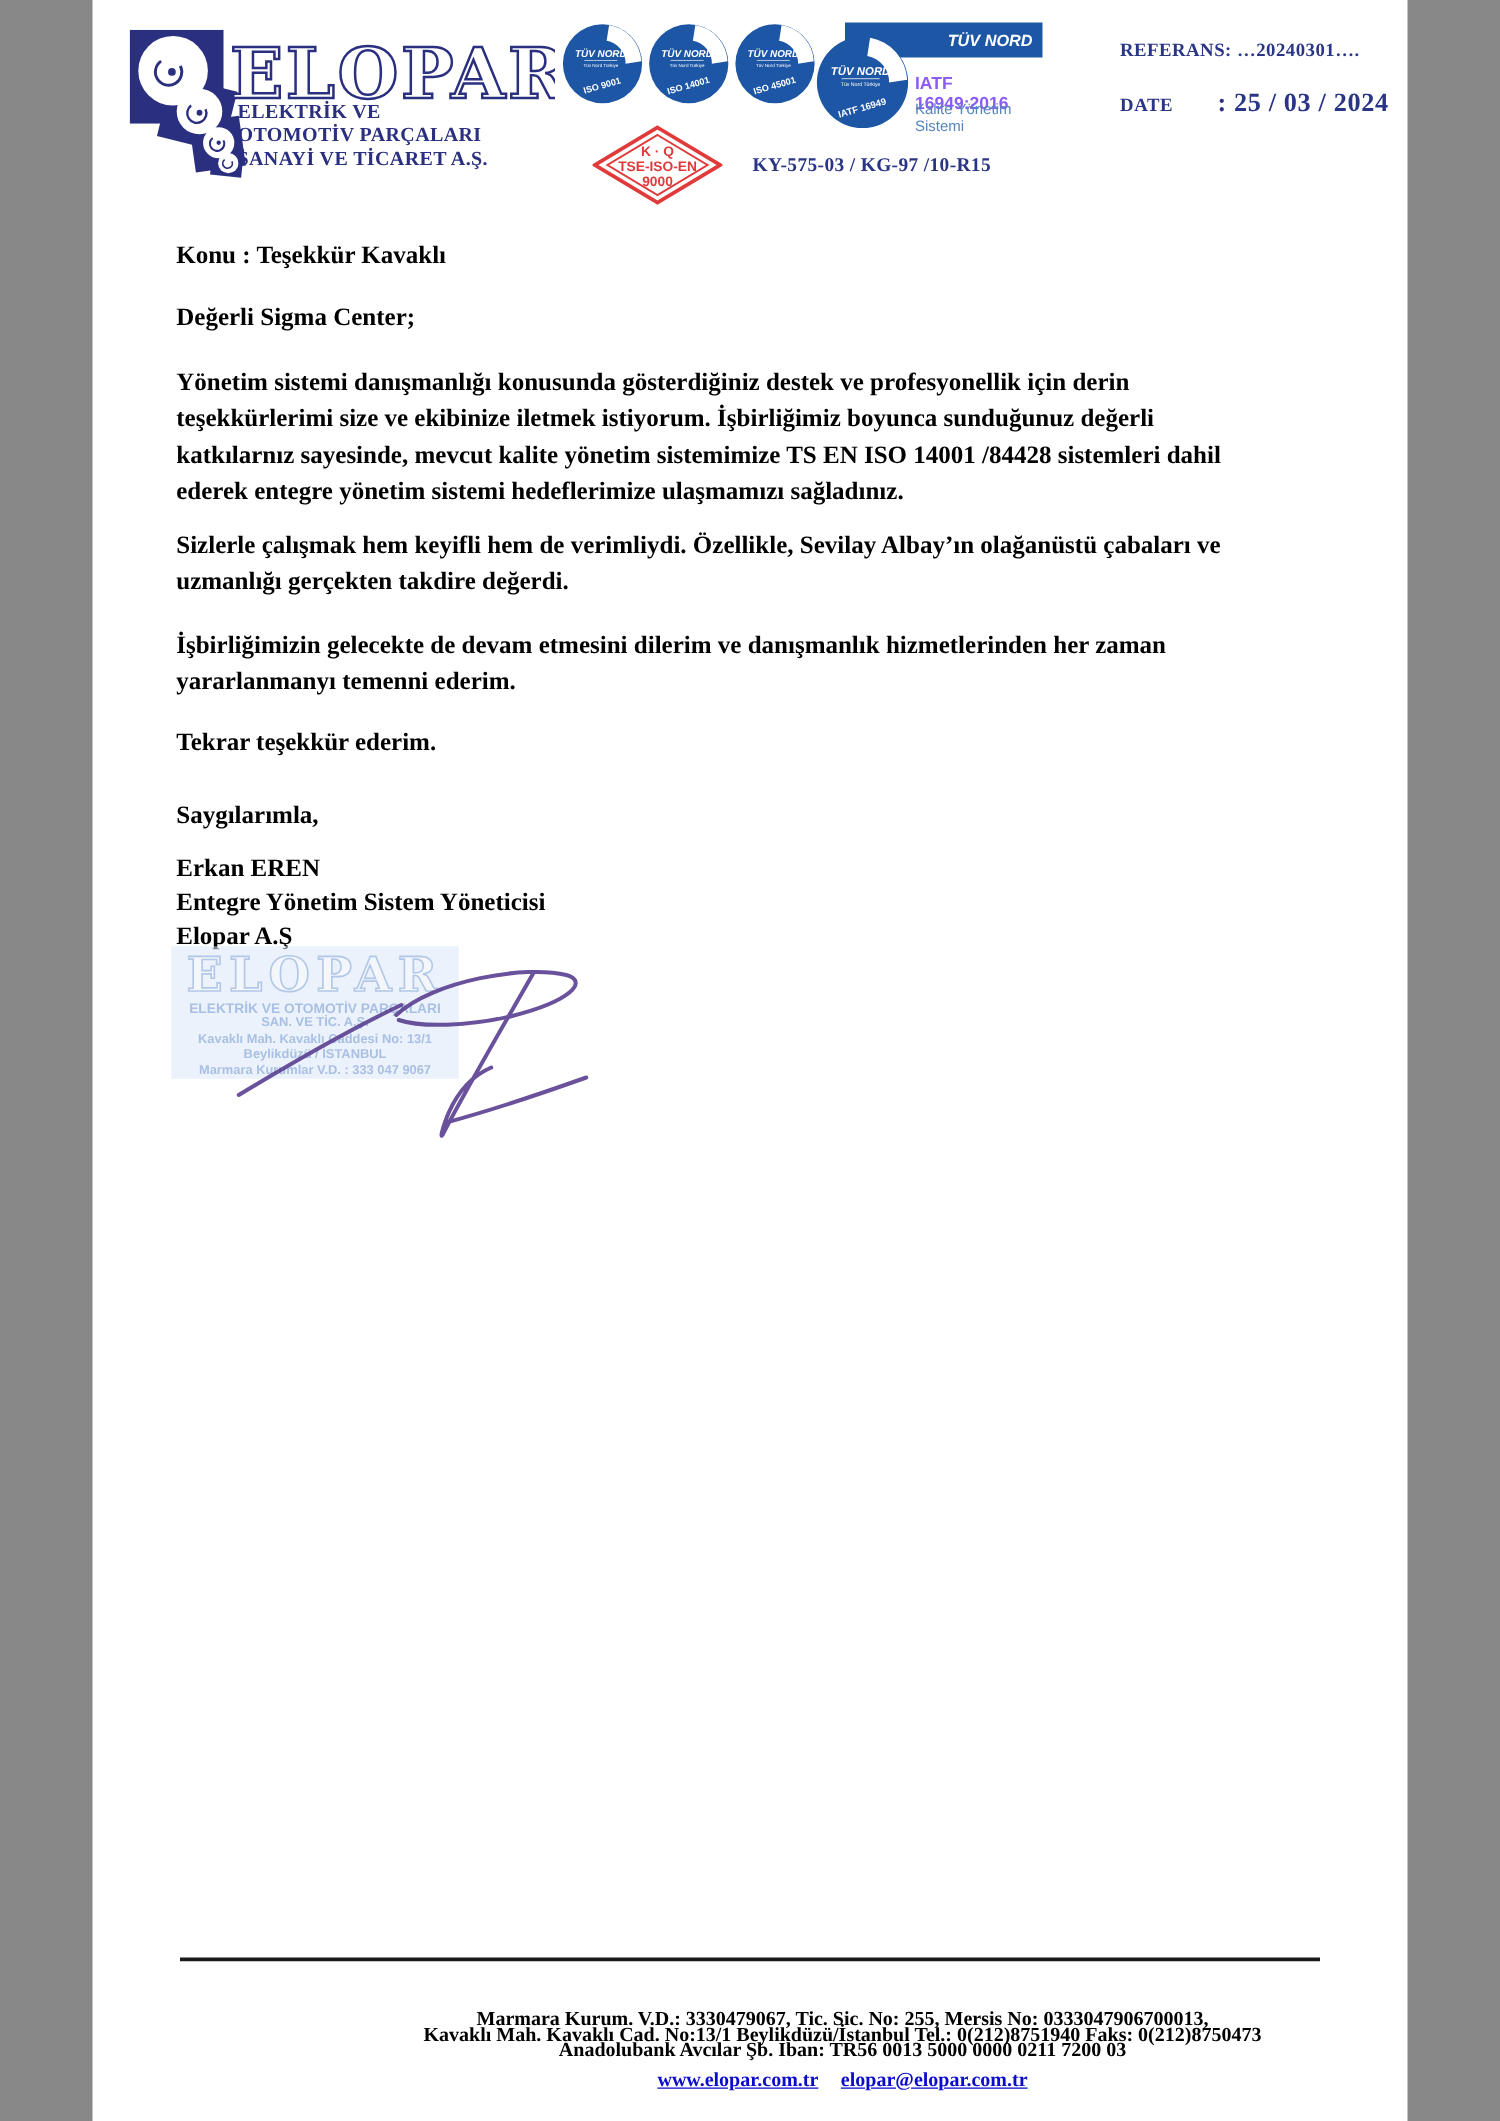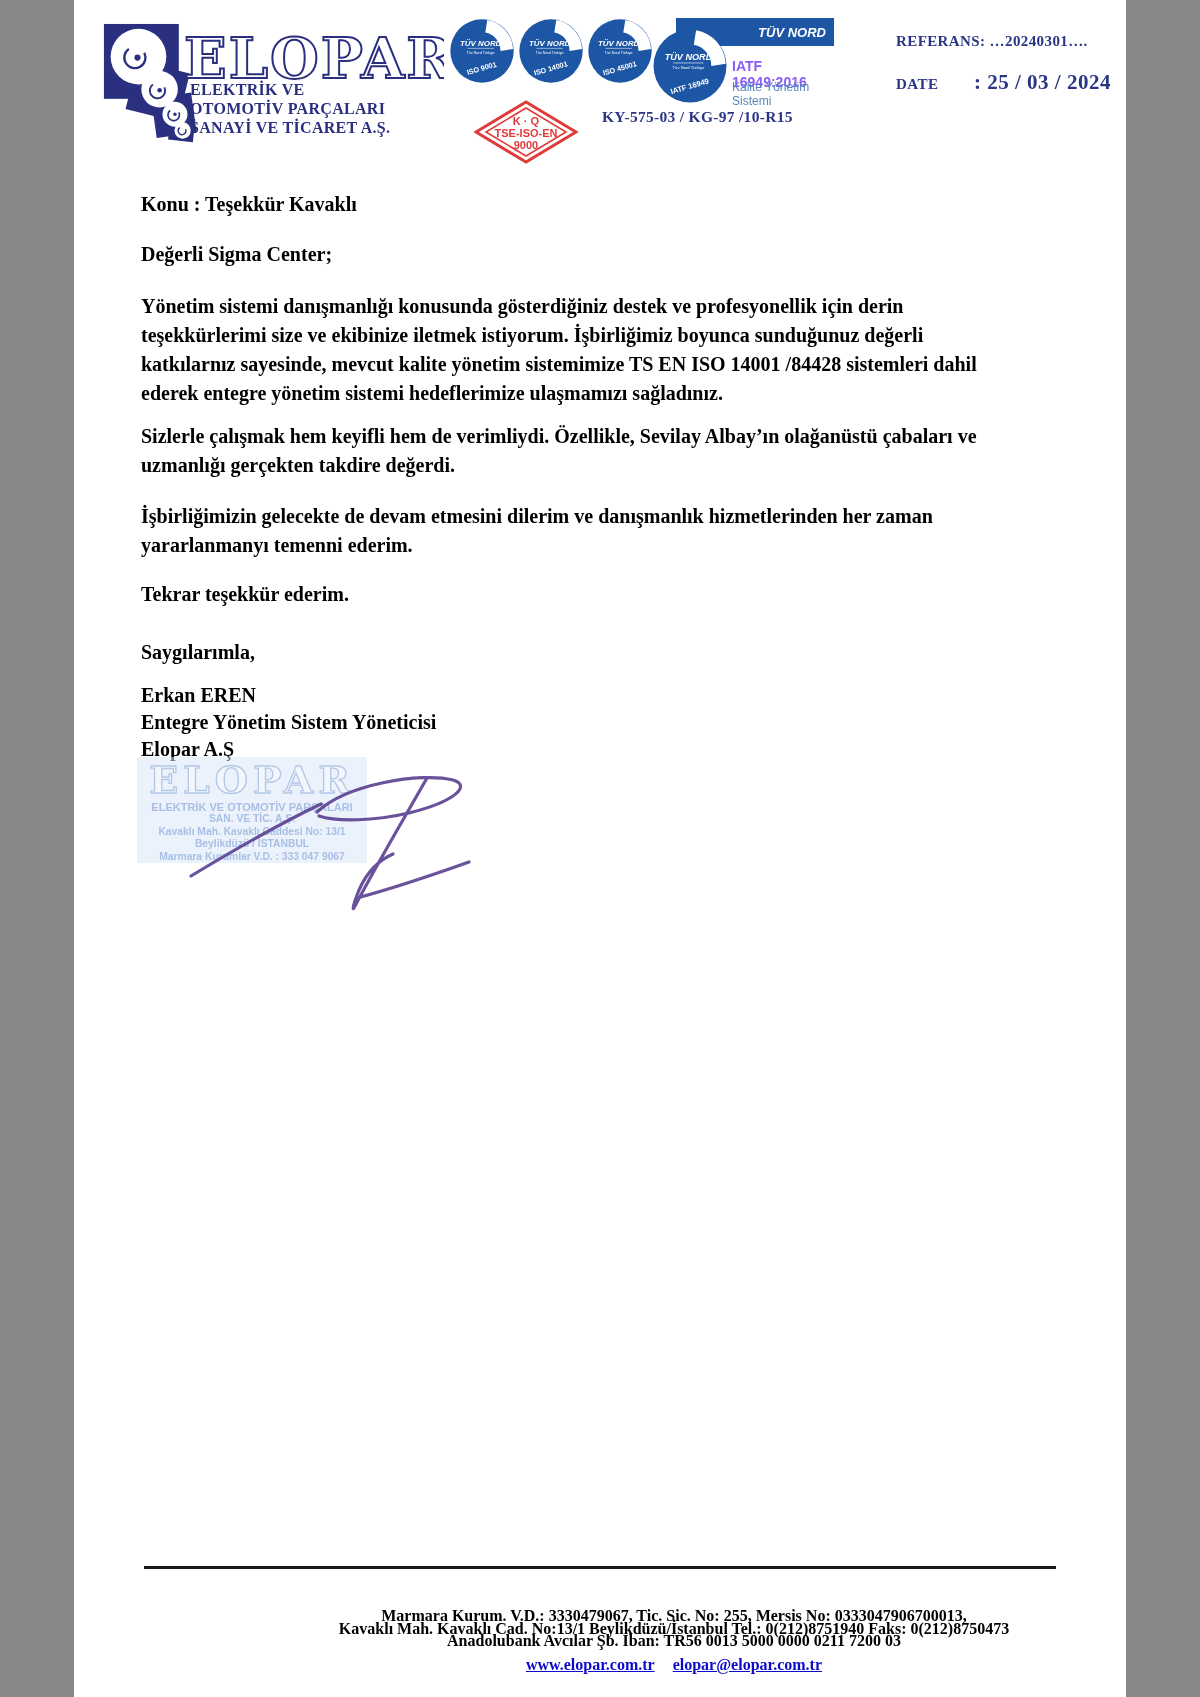--- a/index.html
+++ b/index.html
@@ -23,21 +23,21 @@
   .iatf-plate{position:absolute;left:578px;top:12px;width:182px;height:98px;}
   .iatf-band{
     position:absolute;left:24px;top:6px;right:0;height:28px;background:#1d56a5;
     display:flex;align-items:center;justify-content:flex-end;padding-right:8px;box-sizing:border-box;
   }
   .iatf-band-brand{color:#fff;font-style:italic;font-weight:bold;font-size:13px;font-family:"Liberation Sans",sans-serif;}
   .iatf-circle{position:absolute;left:0;top:16px;width:76px;height:76px;}
   .iatf-title{position:absolute;left:80px;top:46px;color:#8b5cf6;font-weight:bold;font-size:14px;font-family:"Liberation Sans",sans-serif;}
   .iatf-subtitle{position:absolute;left:80px;top:68px;color:#5585bd;font-size:12px;font-family:"Liberation Sans",sans-serif;}
   .tse-diamond{position:absolute;left:400px;top:100px;width:104px;height:64px;}
-  .cert-code{position:absolute;left:528px;top:108px;color:#2a3585;font-weight:bold;font-size:15.5px;letter-spacing:.3px;}
+  .cert-code{position:absolute;left:528px;top:124px;color:#2a3585;font-weight:bold;font-size:15.5px;letter-spacing:.3px;}
   .ref-line{position:absolute;left:822px;top:33px;color:#2a3585;font-weight:bold;font-size:15px;letter-spacing:.4px;}
   .date-line{position:absolute;left:822px;top:70px;color:#2a3585;font-weight:bold;display:flex;align-items:baseline;}
   .date-label{font-size:15px;letter-spacing:.5px;width:78px;}
   .date-value{font-size:21px;letter-spacing:.5px;}
   
   .bodytext{position:absolute;left:67px;color:#000;font-weight:bold;font-size:20px;line-height:29px;width:1080px;}
   .subject{top:190px;}
   .salutation{top:240px;}
   .para1{top:292px;}
   .para2{top:422px;}

